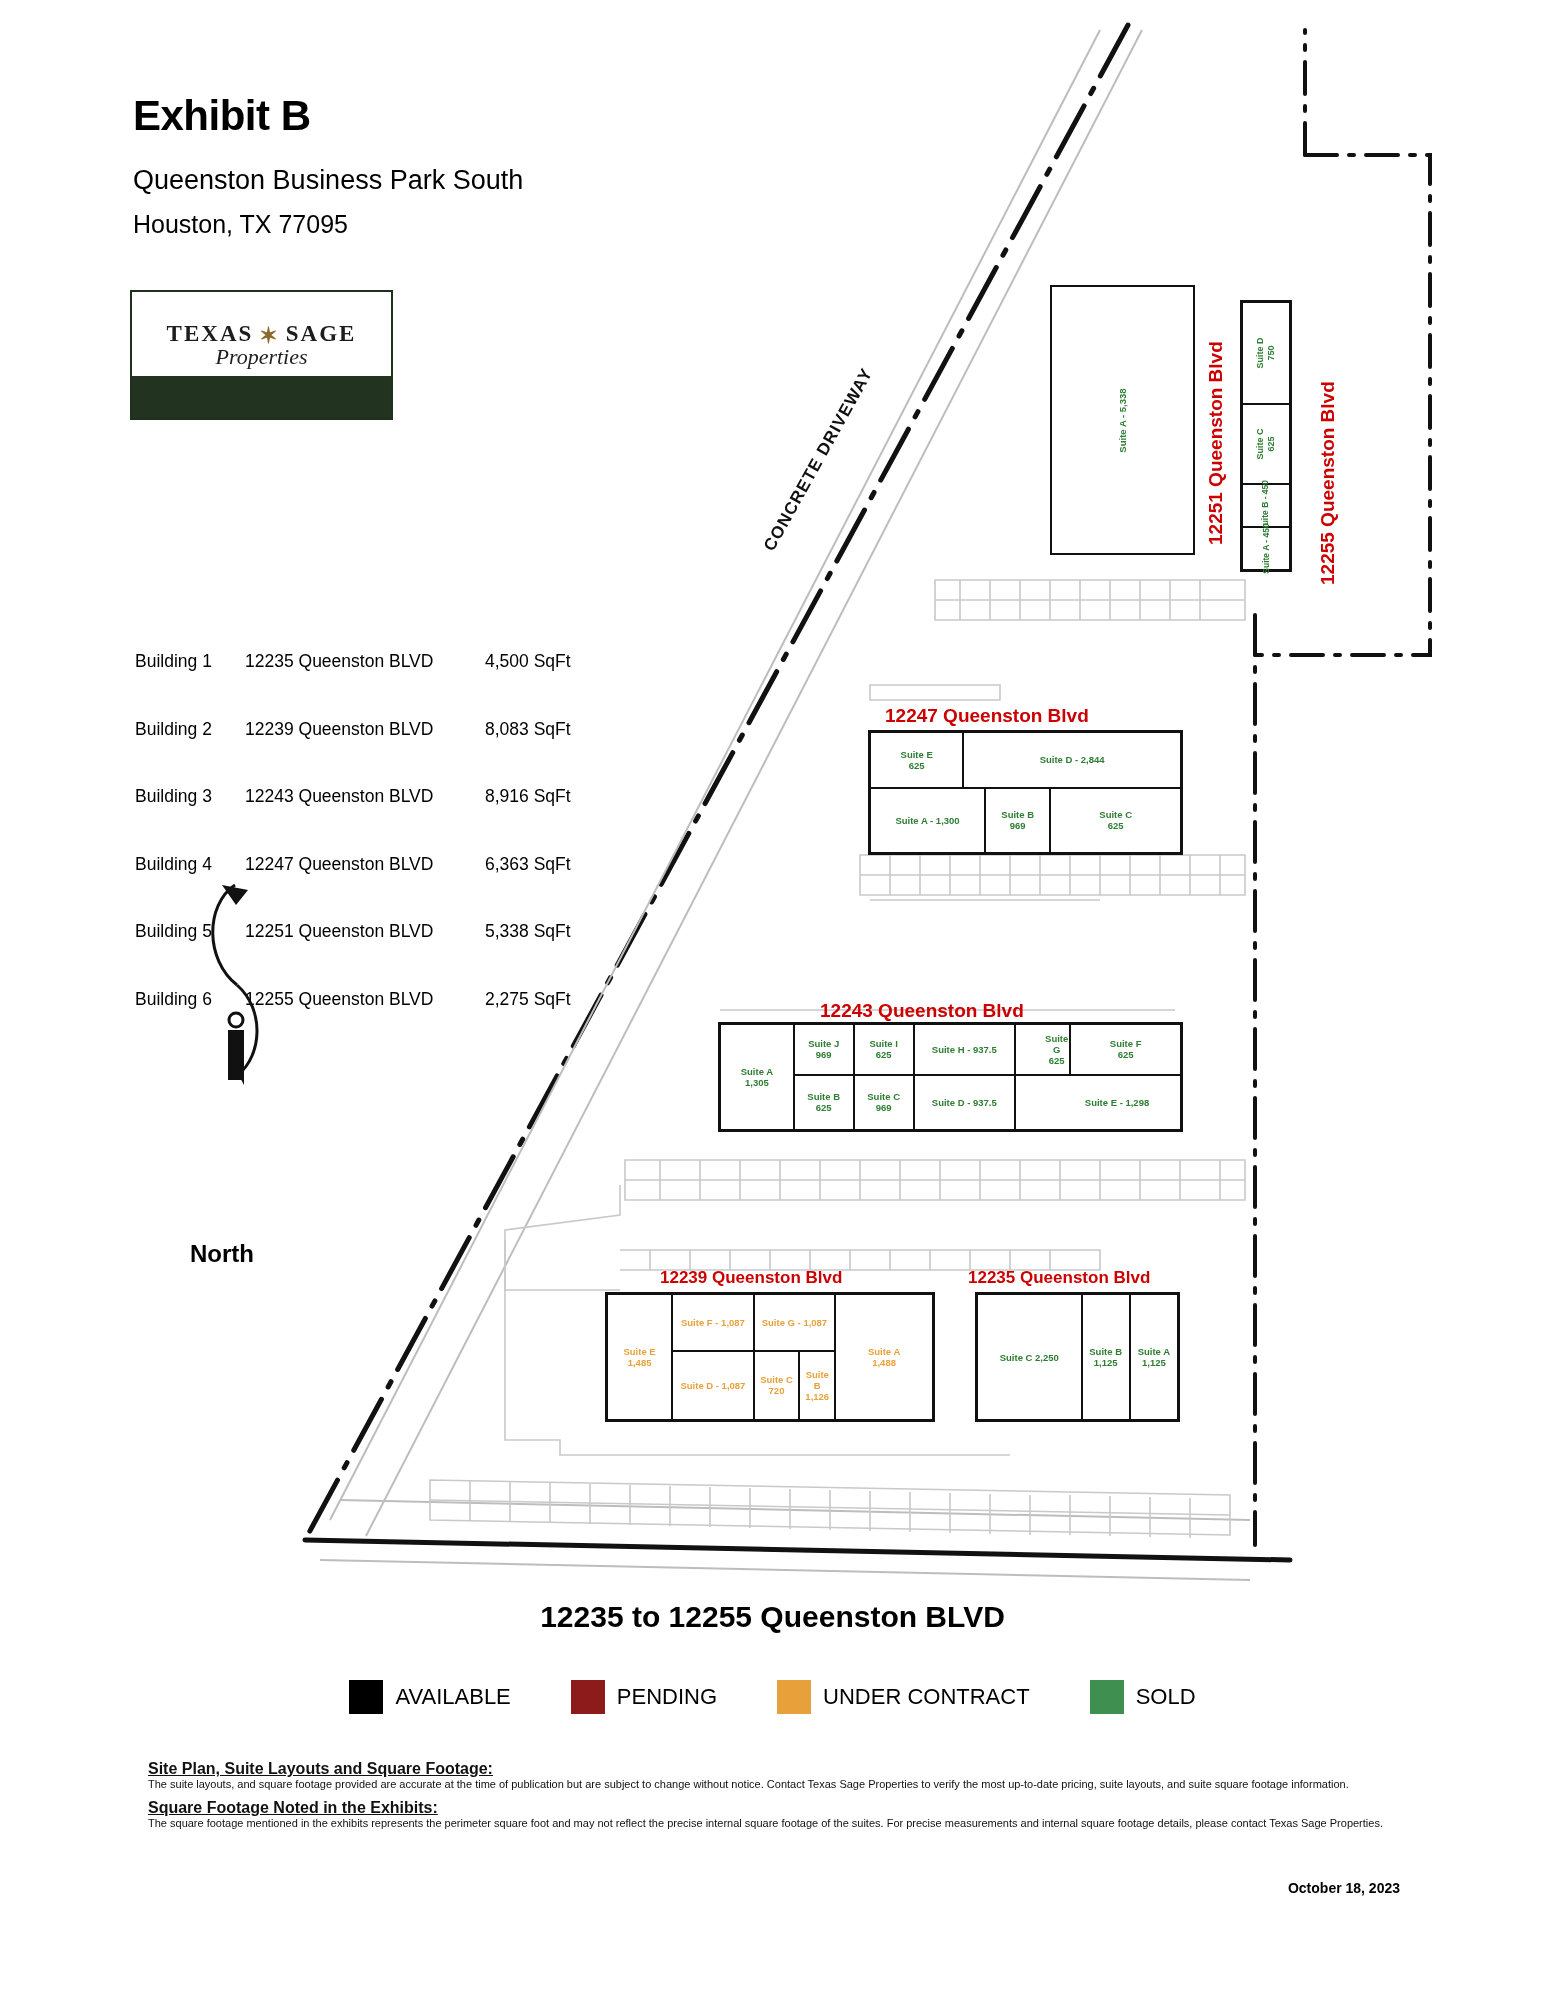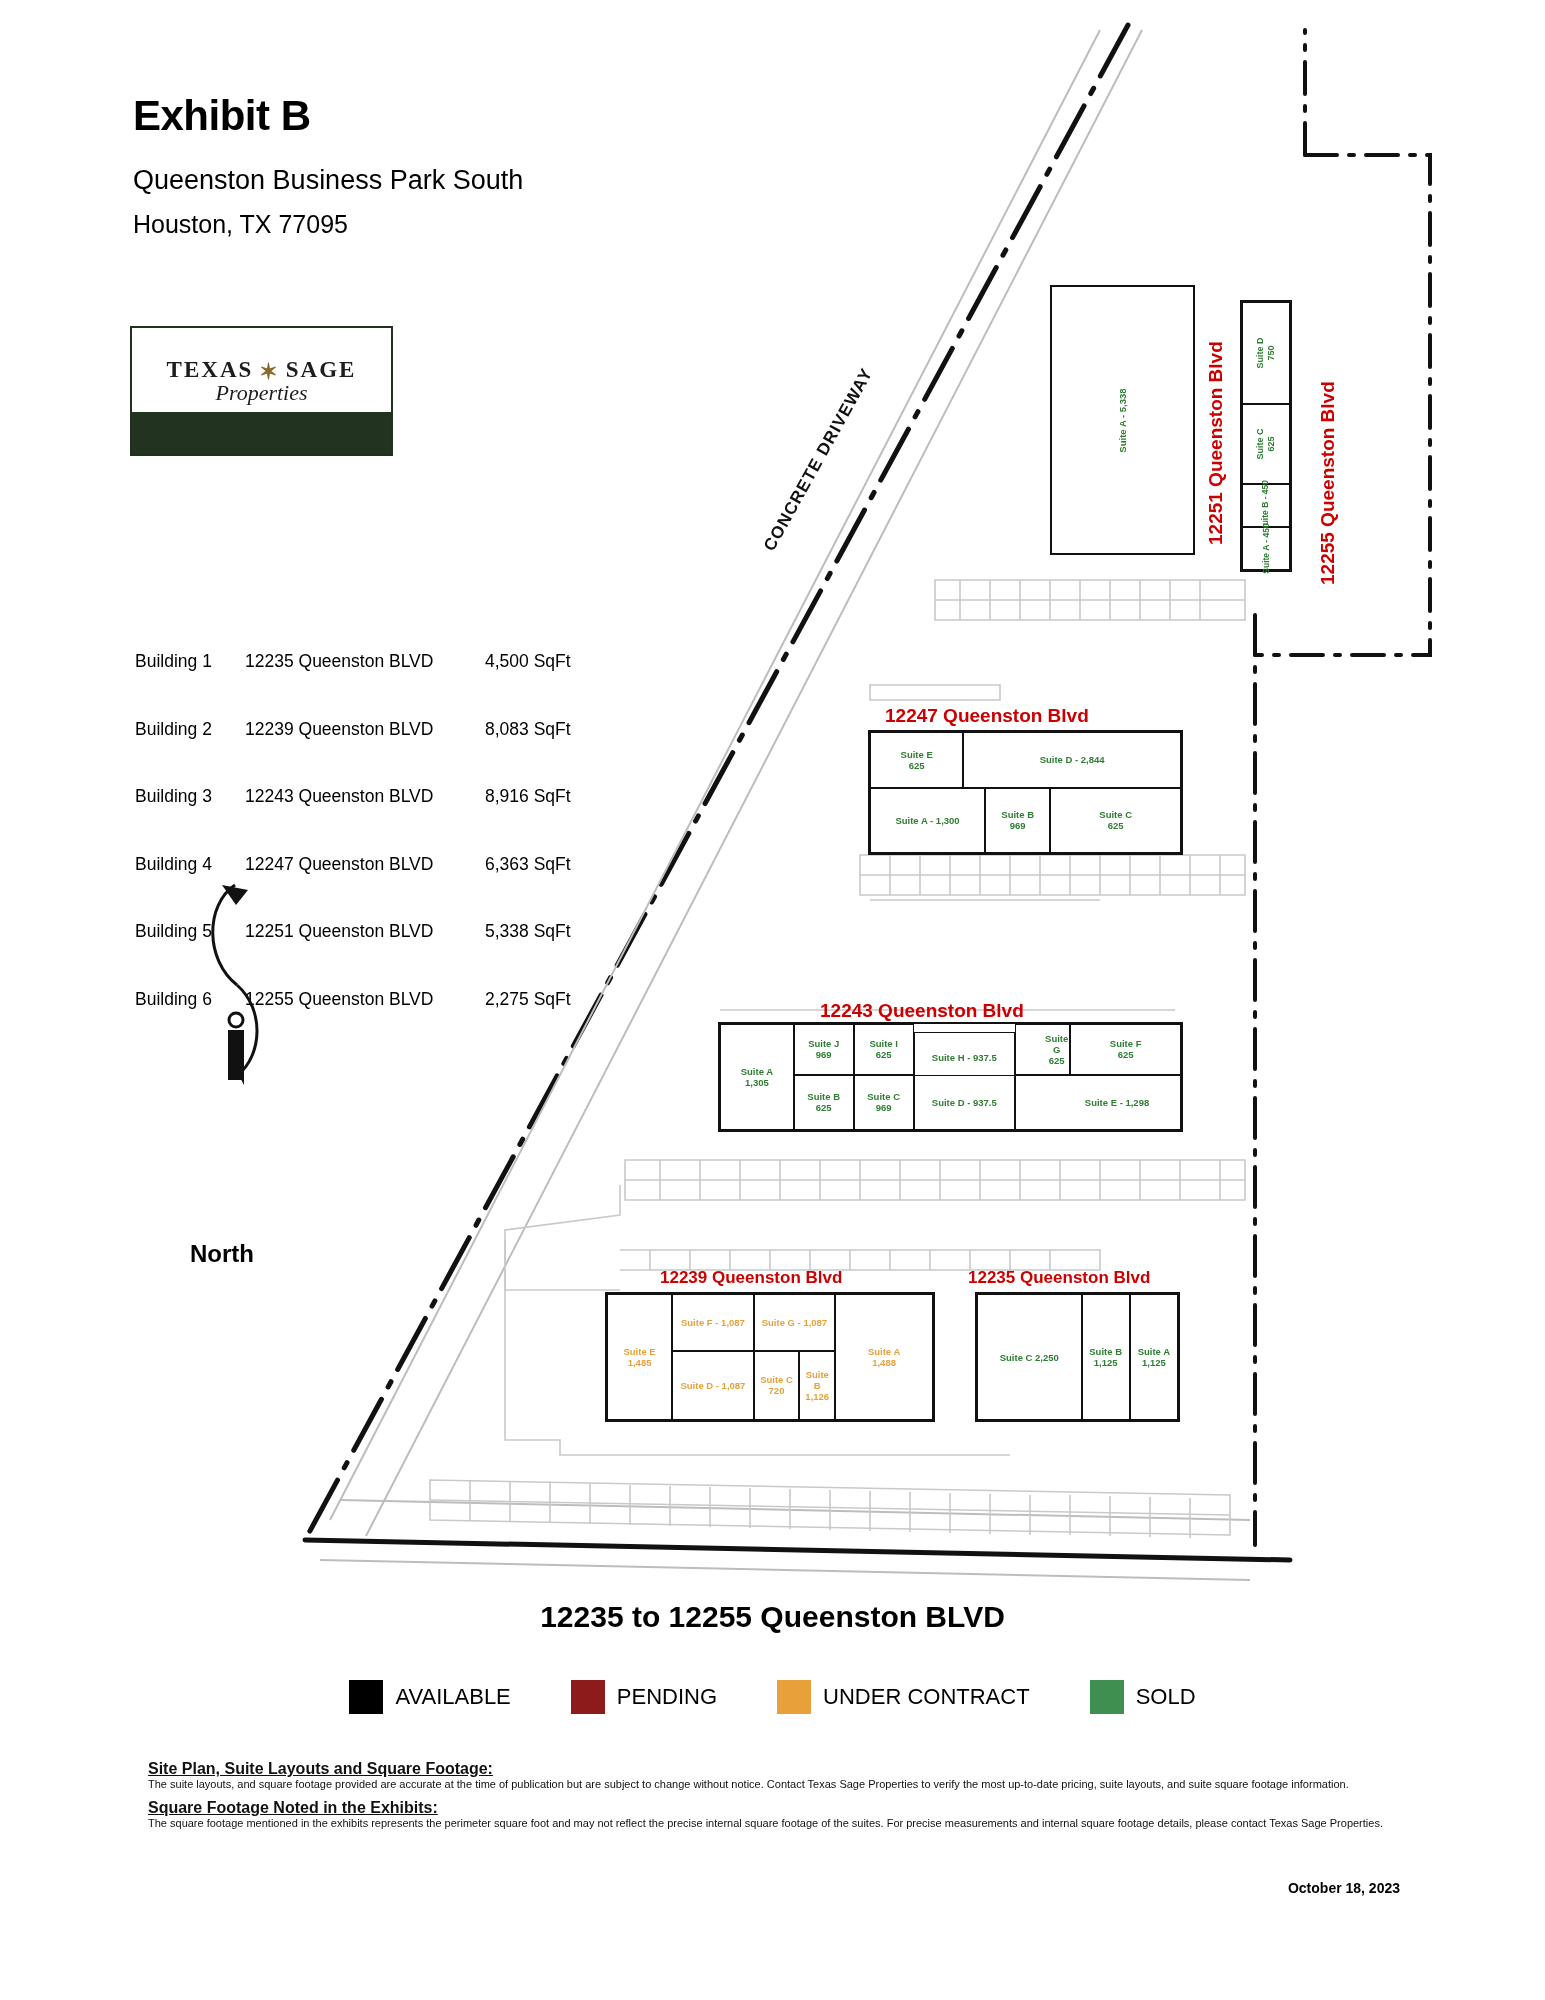--- a/index.html
+++ b/index.html
@@ -27,21 +27,20 @@
     font-size:25px;font-weight:400;
   }
 
   
   .logo{
     position:absolute;left:130px;top:290px;
     width:263px;height:130px;
     border:2px solid #20301f;
     background:#3b82f6;
     box-sizing:border-box;
-    margin-top:36px;
   }
   .logo-inner{
     position:absolute;left:0;top:0;right:0;height:86px;
     background:#fff;
     display:flex;align-items:center;justify-content:center;
   }
   .logo-bottom{
     position:absolute;left:0;right:0;bottom:0;height:42px;
     background:#22331f;
   }
@@ -261,21 +260,21 @@
   <div class="bld" style="left:718px;top:1022px;width:465px;height:110px;">
     <div class="suite sold" style="left:0;top:0;width:16%;height:100%;">
       <span><span>Suite A</span><br><span>1,305</span></span>
     </div>
     <div class="suite sold" style="left:16%;top:0;width:13%;height:48%;">
       <span><span>Suite J</span><br><span>969</span></span>
     </div>
     <div class="suite sold" style="left:29%;top:0;width:13%;height:48%;">
       <span><span>Suite I</span><br><span>625</span></span>
     </div>
-    <div class="suite sold" style="left:42%;top:8px;width:22%;height:48%;justify-content:center;">
+    <div class="suite sold" style="left:42%;top:0;width:22%;height:48%;justify-content:center;">
       <span>Suite H - 937.5</span>
     </div>
     <div class="suite sold" style="left:64%;top:0;width:12%;height:48%;padding-left:29px;">
       <span><span>Suite G</span><br><span>625</span></span>
     </div>
     <div class="suite sold" style="left:76%;top:0;width:24%;height:48%;">
       <span><span>Suite F</span><br><span>625</span></span>
     </div>
     <div class="suite sold" style="left:16%;top:48%;width:13%;height:52%;">
       <span><span>Suite B</span><br><span>625</span></span>

